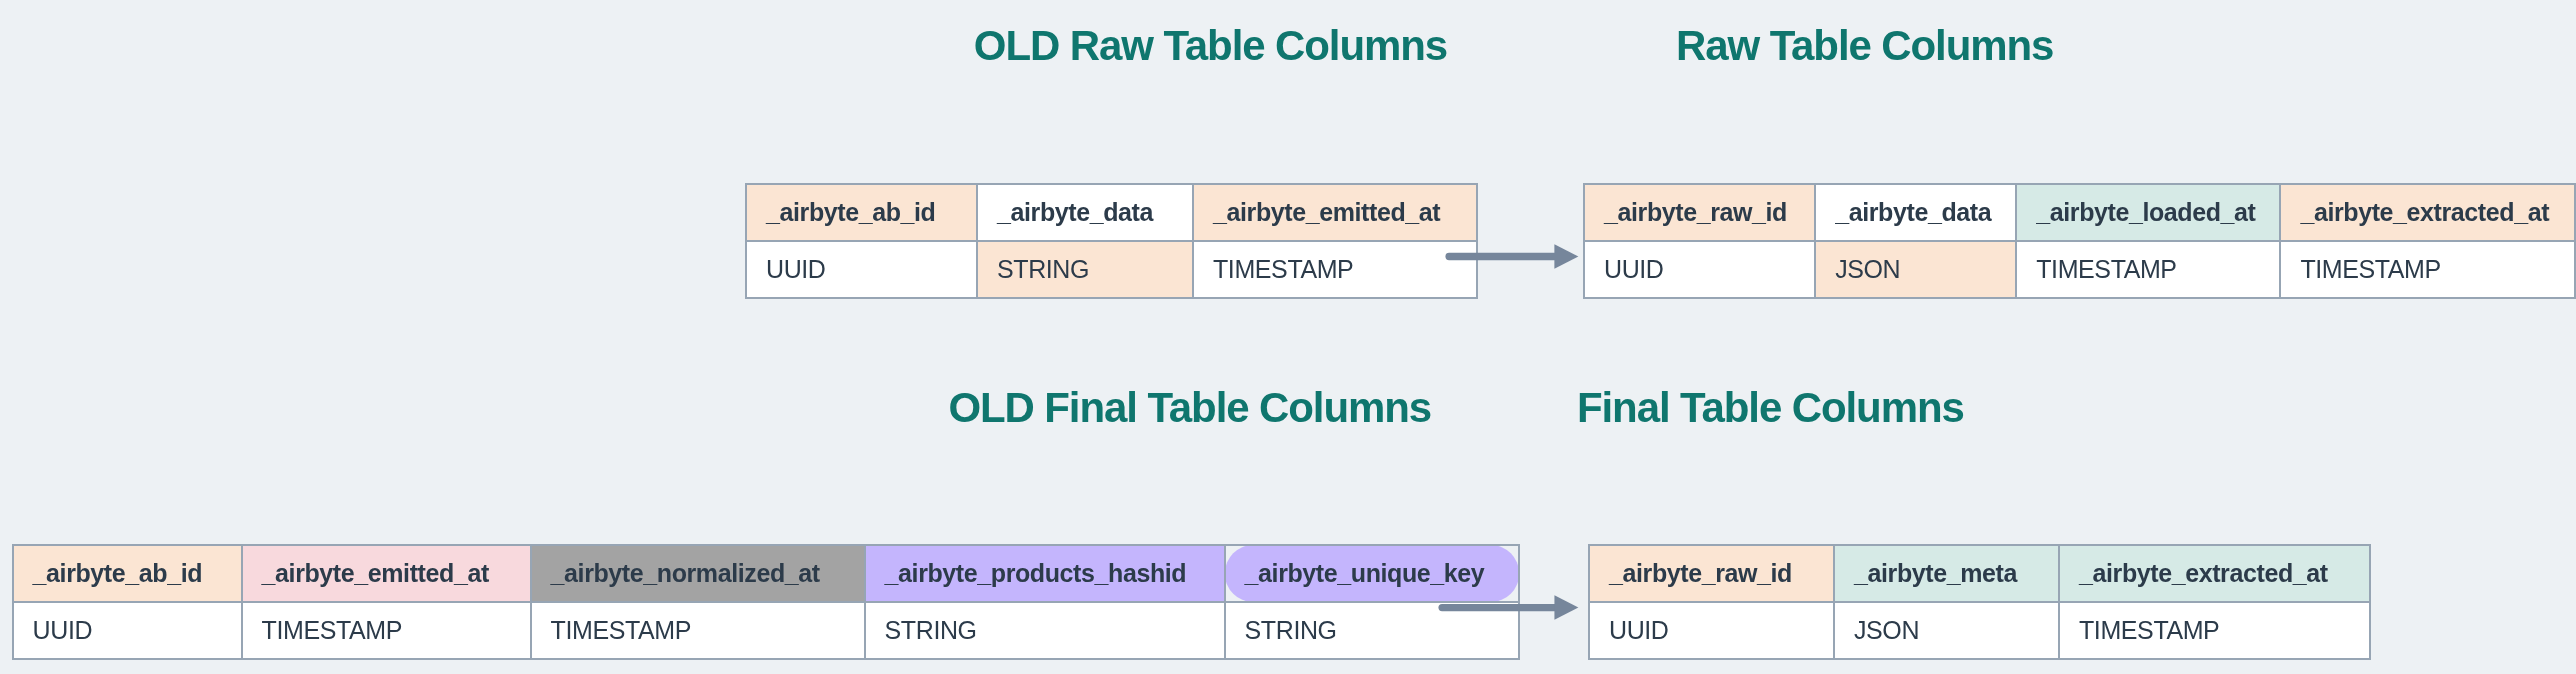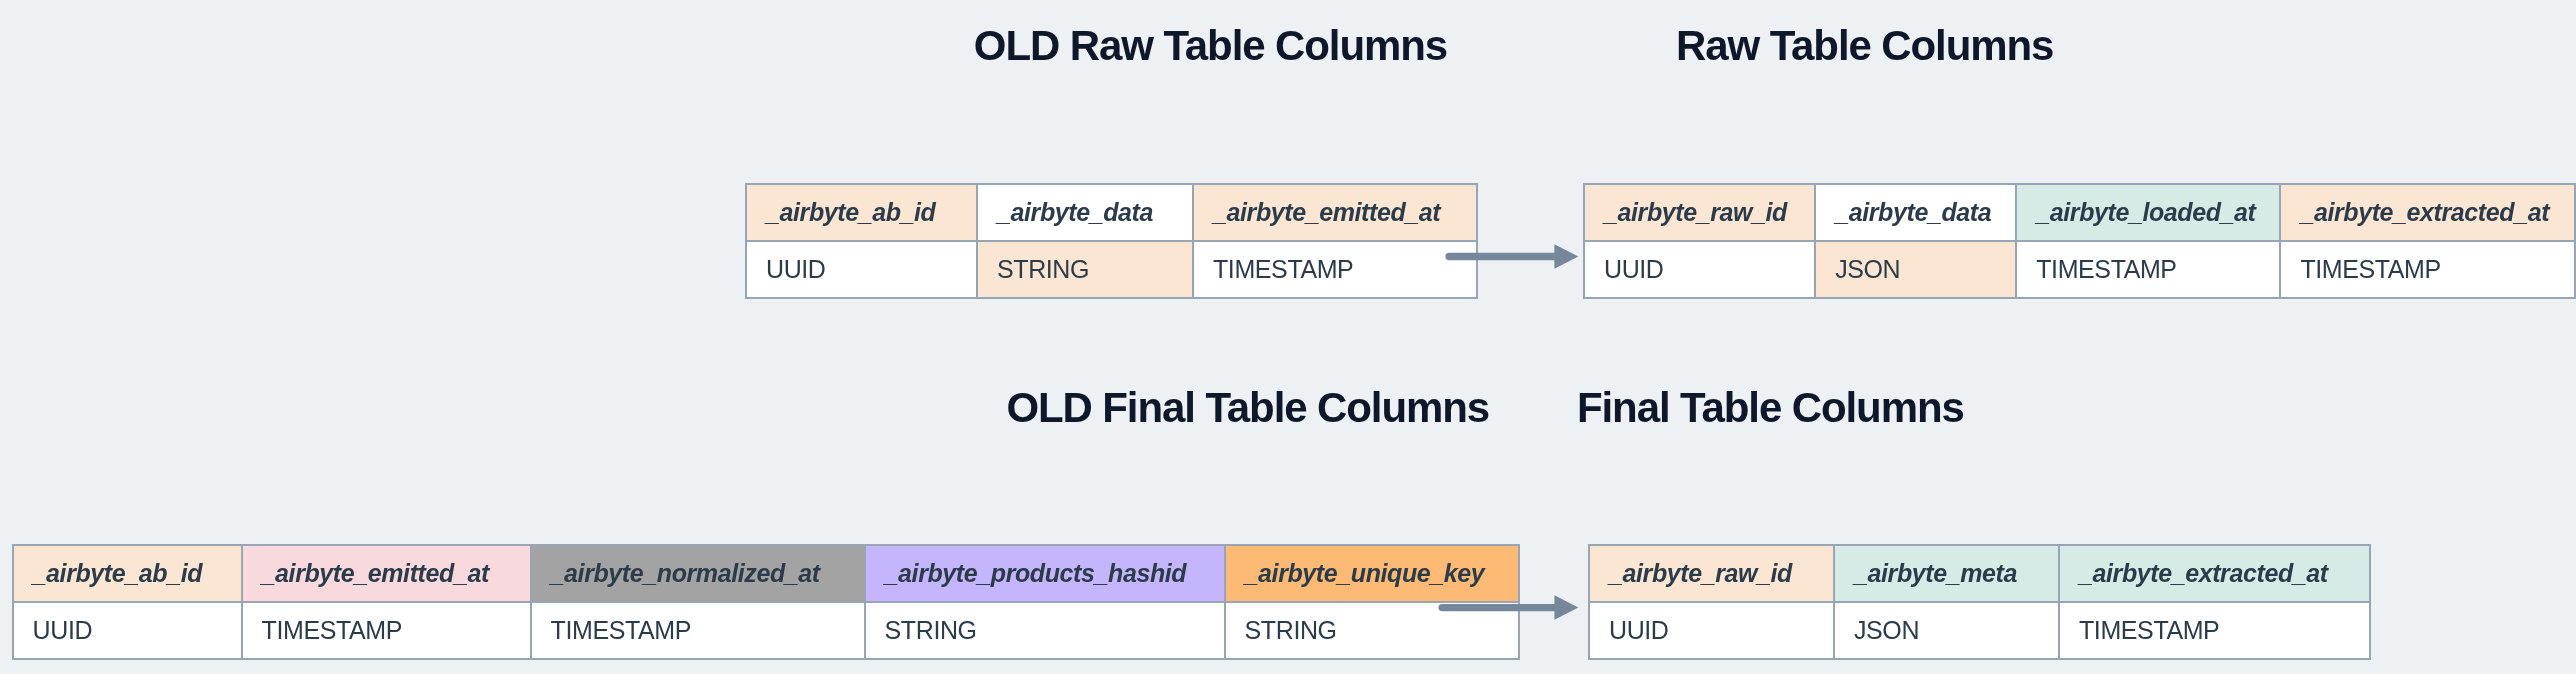--- a/index.html
+++ b/index.html
@@ -13,21 +13,21 @@
     background: #EDF1F4;
     font-family: "Liberation Sans", sans-serif;
     color: #2C3B4A;
     overflow: hidden;
   }
   .diagram-title {
     position: absolute;
     font-size: 42px;
     font-weight: 700;
     letter-spacing: -1.1px;
-    color: #0f172a;
+    color: #0f766e;
     white-space: nowrap;
     line-height: 51px;
   }
   .schema-table {
     position: absolute;
     border-collapse: collapse;
     table-layout: fixed;
   }
   .schema-table td {
     border: 2.9px solid #97A5B4;
@@ -35,34 +35,33 @@
     padding: 0 0 0 19px;
     vertical-align: middle;
     font-size: 25px;
     letter-spacing: -0.4px;
     background: #FFFFFF;
     white-space: nowrap;
     overflow: hidden;
   }
   .schema-table td.col-name {
     font-weight: 700;
-    font-style: italic;
   }
   .arrow {
     position: absolute;
   }
 </style>
 </head>
 <body style="background-color: rgb(237, 241, 244);">
 
 <div class="diagram-title" style="top: 20.4px; right: 1129px;">OLD Raw Table Columns</div>
 
 <div class="diagram-title" style="top: 20.4px; left: 1676px;">Raw Table Columns</div>
 
-<div class="diagram-title" style="top: 382px; right: 1087px;">OLD Final Table Columns</div>
+<div class="diagram-title" style="top: 382px; right: 1145px;">OLD Final Table Columns</div>
 
 <div class="diagram-title" style="top: 382px; left: 1577px;">Final Table Columns</div>
 
 <table class="schema-table" style="left: 745px; top: 183px;">
   <tbody>
       <tr>
     <td class="col-name" style="width: 210px; background-color: rgb(251, 229, 211);">_airbyte_ab_id</td>
     <td class="col-name" style="width: 195px; background-color: rgb(255, 255, 255);">_airbyte_data</td>
     <td class="col-name" style="width: 263px; background-color: rgb(251, 229, 211);">_airbyte_emitted_at</td>
   </tr>
@@ -91,21 +90,21 @@
 </tbody>
   </table>
 
 <table class="schema-table" style="left: 11.6px; top: 544px;">
   <tbody>
       <tr>
     <td class="col-name" style="width: 208px; background-color: rgb(251, 229, 211);">_airbyte_ab_id</td>
     <td class="col-name" style="width: 268px; background-color: rgb(248, 217, 221);">_airbyte_emitted_at</td>
     <td class="col-name" style="width: 313px; background-color: #a3a3a3;">_airbyte_normalized_at</td>
     <td class="col-name" style="width: 339px; background-color: #c4b5fd;">_airbyte_products_hashid</td>
-    <td class="col-name" style="width: 273px; background-color: #fdba74;">_airbyte_unique_key</td>
+    <td class="col-name" style="width: 273px; background-color: #c4b5fd; border-radius: 28px;">_airbyte_unique_key</td>
   </tr>
   <tr>
     <td style="background-color: rgb(255, 255, 255);">UUID</td>
     <td style="background-color: rgb(255, 255, 255);">TIMESTAMP</td>
     <td style="background-color: rgb(255, 255, 255);">TIMESTAMP</td>
     <td style="background-color: rgb(255, 255, 255);">STRING</td>
     <td style="background-color: rgb(255, 255, 255);">STRING</td>
   </tr>
 </tbody>
   </table>

